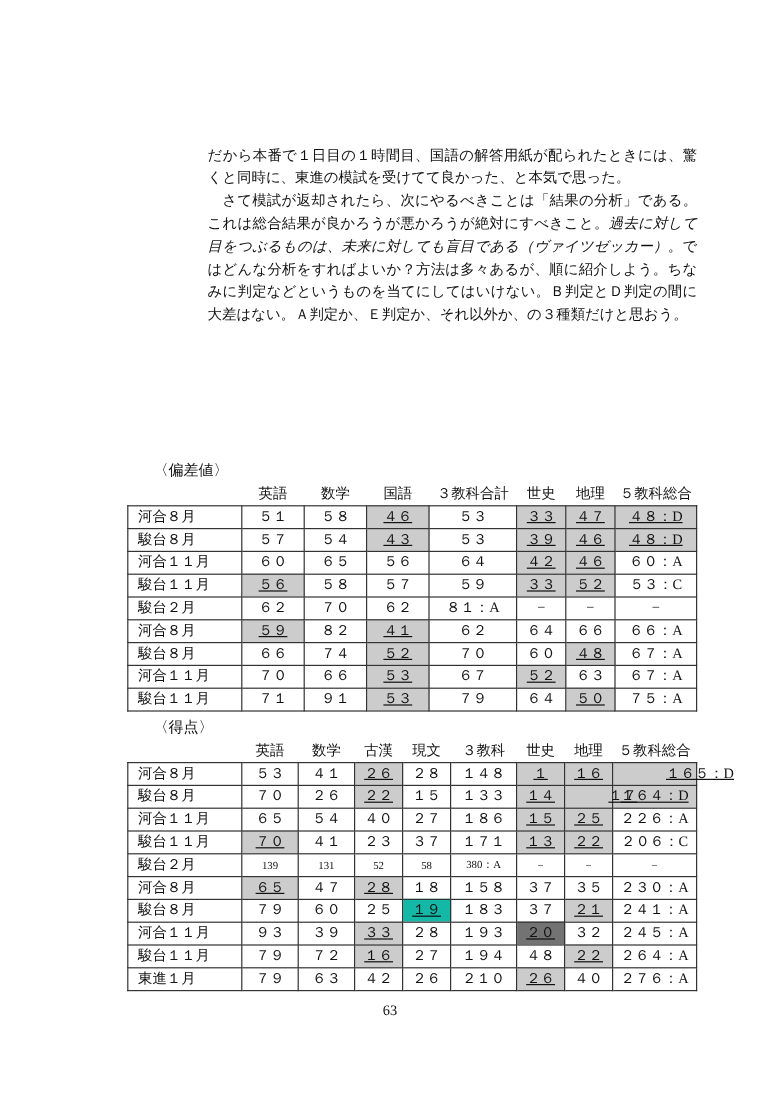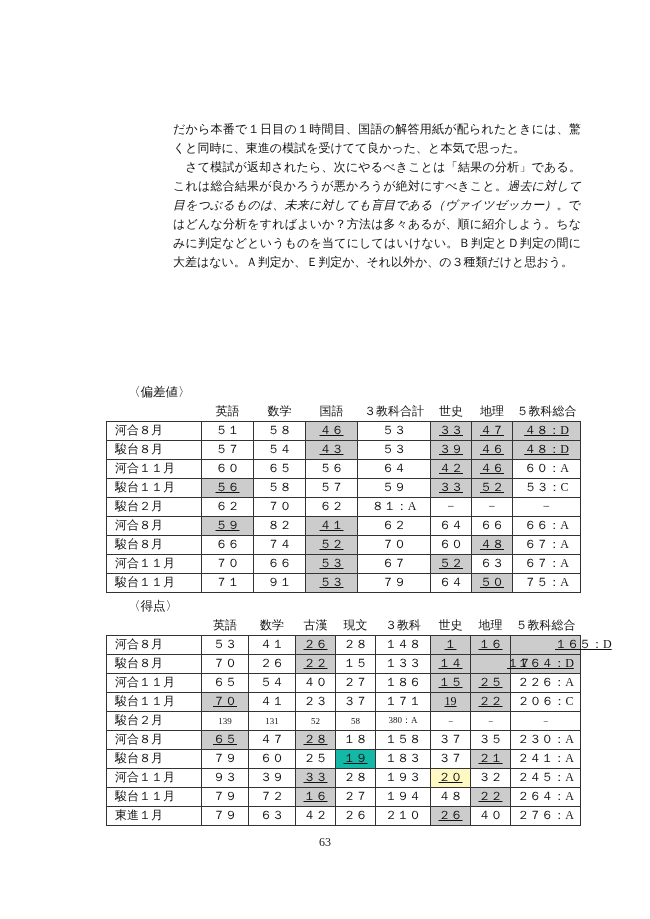--- a/index.html
+++ b/index.html
@@ -259,21 +259,21 @@
           <td class="hl" style="background: rgb(204, 204, 204);"><span>２５</span></td>
           <td><span>２２６：A</span></td>
         </tr>
         <tr>
           <td class="row-label">駿台１１月</td>
           <td class="hl" style="background: rgb(204, 204, 204);"><span>７０</span></td>
           <td><span>４１</span></td>
           <td><span>２３</span></td>
           <td><span>３７</span></td>
           <td><span>１７１</span></td>
-          <td class="hl" style="background: rgb(204, 204, 204);"><span>19</span></td>
+          <td class="hl" style="background: rgb(204, 204, 204);"><span>１３</span></td>
           <td class="hl" style="background: rgb(204, 204, 204);"><span>２２</span></td>
           <td><span>２０６：C</span></td>
         </tr>
         <tr class="small">
           <td class="row-label">駿台２月</td>
           <td><span>139</span></td>
           <td><span>131</span></td>
           <td><span>52</span></td>
           <td><span>58</span></td>
           <td><span>380：A</span></td>
@@ -303,21 +303,21 @@
           <td class="hl" style="background: rgb(204, 204, 204);"><span>２１</span></td>
           <td><span>２４１：A</span></td>
         </tr>
         <tr>
           <td class="row-label">河合１１月</td>
           <td><span>９３</span></td>
           <td><span>３９</span></td>
           <td class="hl" style="background: rgb(204, 204, 204);"><span>３３</span></td>
           <td><span>２８</span></td>
           <td><span>１９３</span></td>
-          <td class="hl" style="background: #fef9c3;"><span>２０</span></td>
+          <td class="hl" style="background: #737373;"><span>２０</span></td>
           <td><span>３２</span></td>
           <td><span>２４５：A</span></td>
         </tr>
         <tr>
           <td class="row-label">駿台１１月</td>
           <td><span>７９</span></td>
           <td><span>７２</span></td>
           <td class="hl" style="background: rgb(204, 204, 204);"><span>１６</span></td>
           <td><span>２７</span></td>
           <td><span>１９４</span></td>

